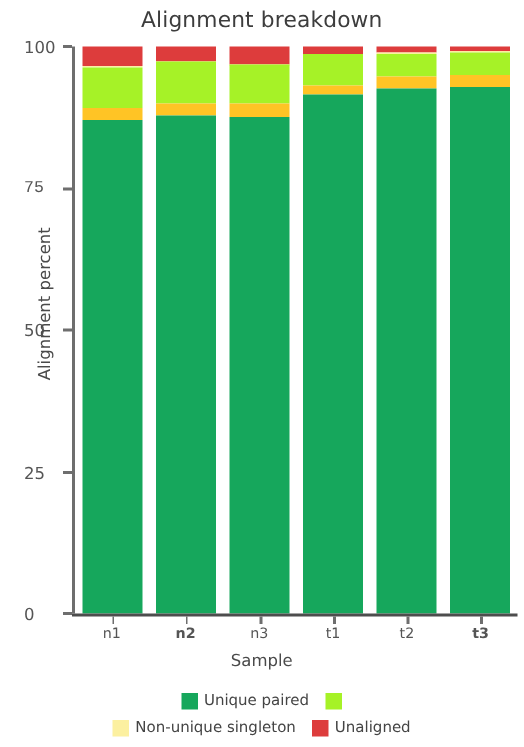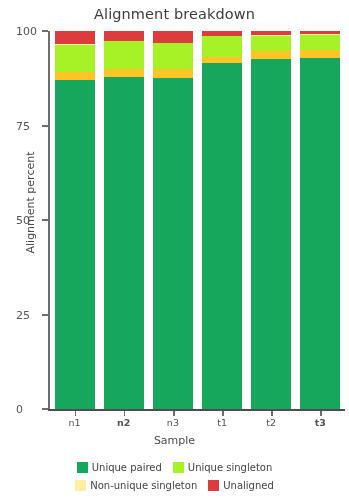--- a/index.html
+++ b/index.html
@@ -173,21 +173,21 @@
 
   <div id="y-axis-spine"></div>
   <div id="y-axis-ticks">
       <div class="y-tick" style="top: 408px;"></div>
       <div class="y-tick-label" style="top: 404px;">0</div>
       <div class="y-tick" style="top: 313.5px;"></div>
       <div class="y-tick-label" style="top: 309.5px;">25</div>
       <div class="y-tick" style="top: 219px;"></div>
       <div class="y-tick-label" style="top: 215px;">50</div>
       <div class="y-tick" style="top: 124.5px;"></div>
-      <div class="y-tick-label" style="top: 120.5px;">75</div>
+      <div class="y-tick-label" style="top: 120.5px; font-family: Liberation Mono, monospace;">75</div>
       <div class="y-tick" style="top: 30px;"></div>
       <div class="y-tick-label" style="top: 26px;">100</div>
     </div>
   <div id="y-axis-title">Alignment percent</div>
 
   <div id="plot-area">
       <div class="bar" title="n1" style="left: 4.58333px; width: 40px;">
         <span class="seg" title="Unaligned: 3.5%" style="height: 13.23px; background: rgb(221, 60, 60);"></span>
         <span class="seg" title="Non-unique singleton: 0.1%" style="height: 0.378px; background: rgb(252, 240, 160);"></span>
         <span class="seg" title="Unique singleton: 7.2%" style="height: 27.216px; background: rgb(166, 242, 39);"></span>
@@ -249,21 +249,20 @@
   <div id="x-axis-title">Sample</div>
 
   <div id="legend">
       <div class="legend-row">
         <div class="legend-entry">
           <span class="legend-swatch" style="background: rgb(22, 167, 92);"></span>
           <span class="legend-label">Unique paired</span>
         </div>
         <div class="legend-entry">
           <span class="legend-swatch" style="background: rgb(166, 242, 39);"></span>
-          <span class="legend-label">Unique singleton</span>
         </div>
       </div>
       <div class="legend-row">
         <div class="legend-entry">
           <span class="legend-swatch" style="background: rgb(252, 240, 160);"></span>
           <span class="legend-label">Non-unique singleton</span>
         </div>
         <div class="legend-entry">
           <span class="legend-swatch" style="background: rgb(221, 60, 60);"></span>
           <span class="legend-label">Unaligned</span>

